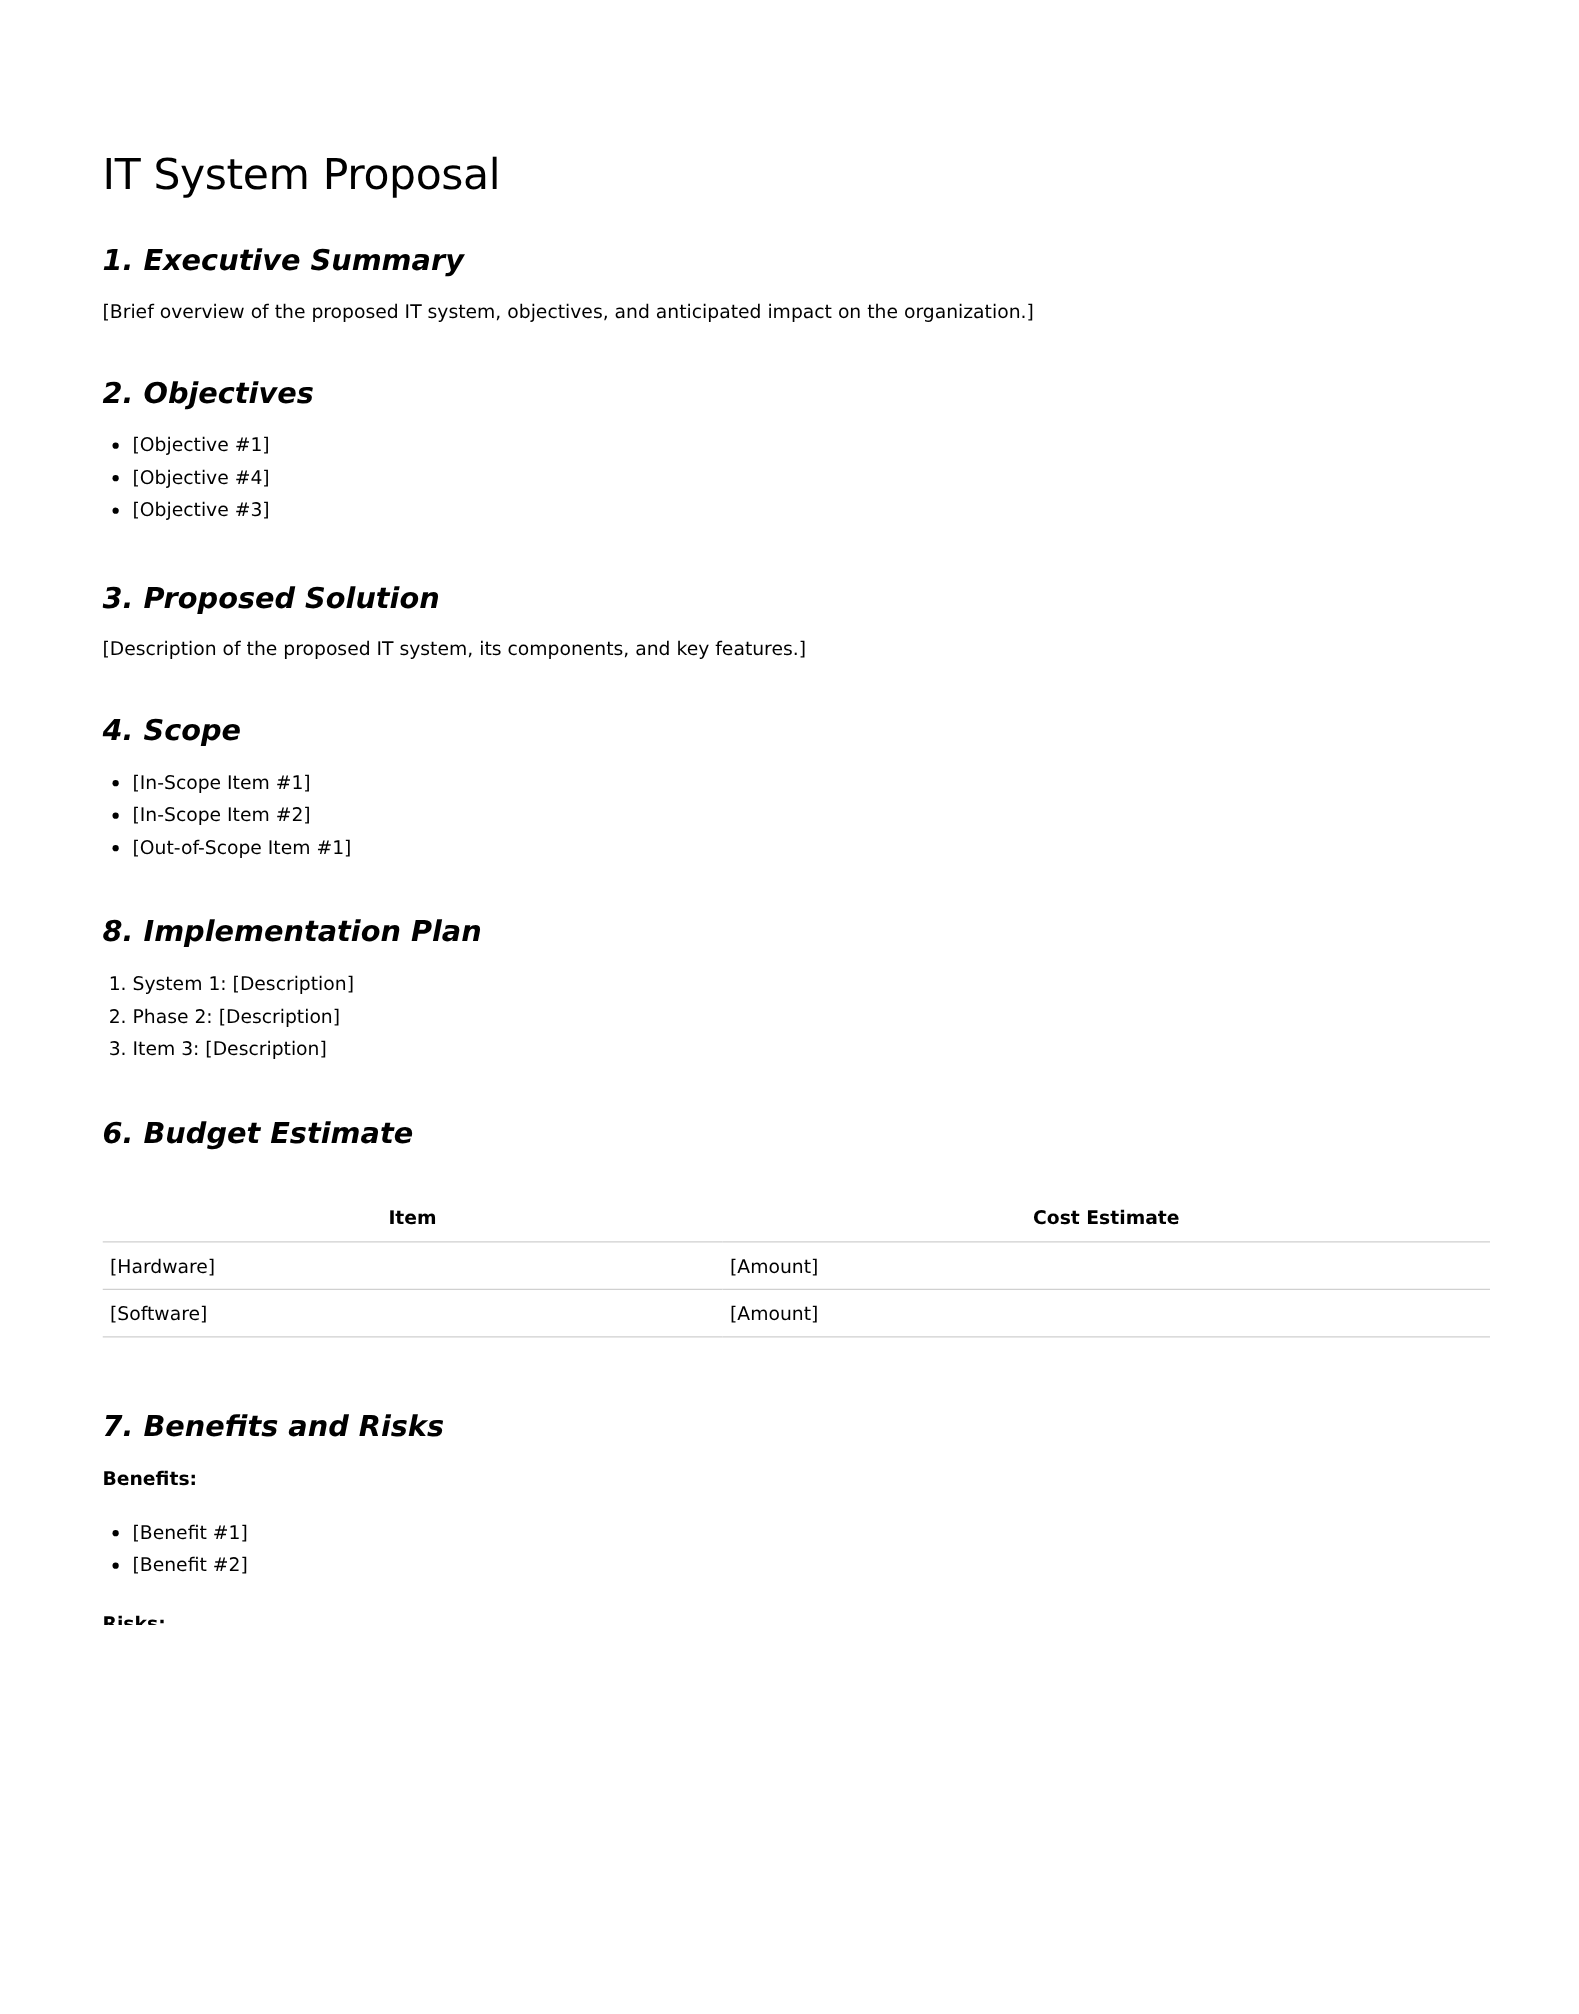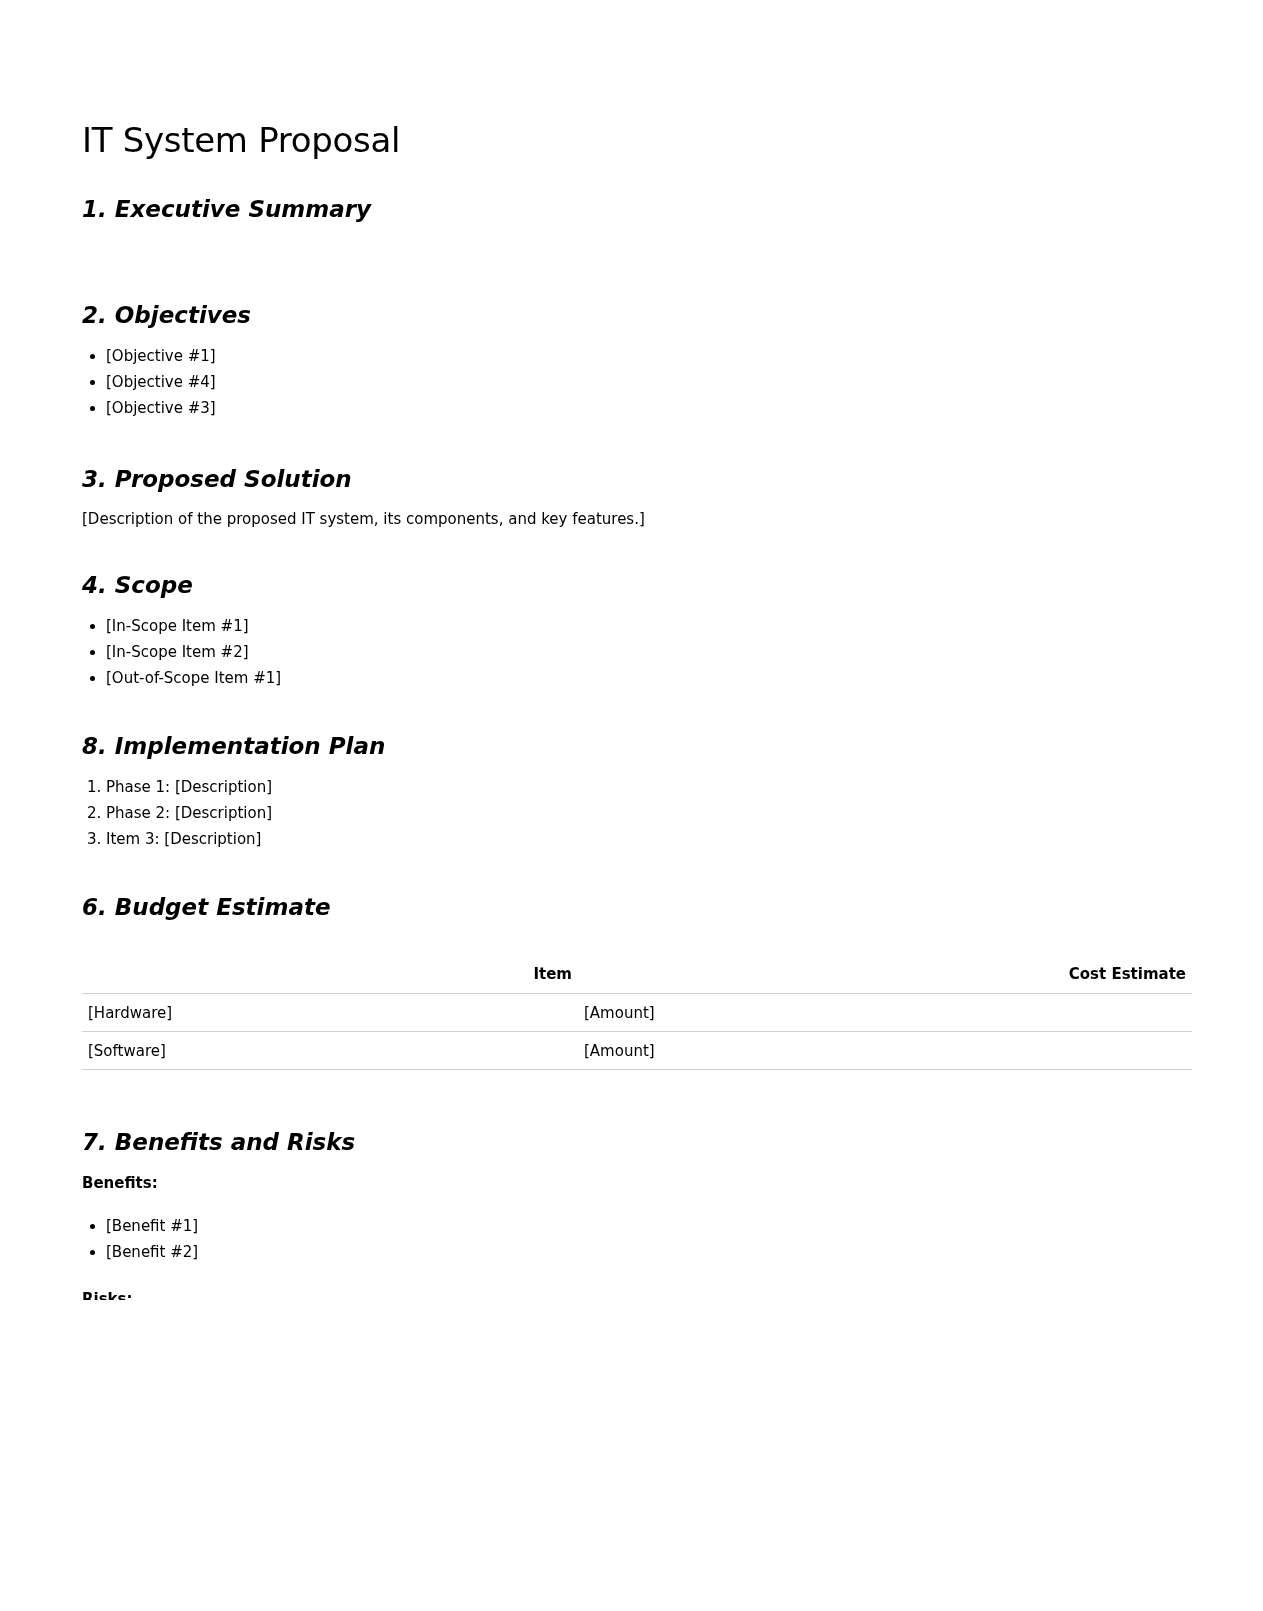--- a/index.html
+++ b/index.html
@@ -6,53 +6,54 @@
   body { width: 1263px; height: 1611px; position: relative; overflow: hidden;
          font-family: "DejaVu Sans", "Liberation Sans", sans-serif; color: #000; }
   .page { position: absolute; left: 82px; top: 0; width: 1110px; height: 1300px; overflow: hidden; }
   h1 { font-size: 34px; font-weight: 500; margin: 0; position: absolute; top: 120px; letter-spacing: -0.3px; }
   h2 { font-size: 23px; font-weight: 600; margin: 0; position: absolute; font-style: italic; }
   p.body { font-size: 15px; margin: 0; position: absolute; }
   ul, ol { margin: 0; padding-left: 24px; position: absolute; font-size: 15px; }
   ul li, ol li { line-height: 26px; }
   ul { list-style: disc; }
   table { position: absolute; top: 955px; left: 0; width: 1110px; border-collapse: collapse; font-size: 15px; }
-  th { text-align: right; font-weight: 600; padding: 0 6px; height: 38px; border-bottom: 1px solid #d0d0d0; }
+  th { text-align: center; font-weight: 600; padding: 0 6px; height: 38px; border-bottom: 1px solid #d0d0d0; }
   td { padding: 0 6px; height: 37px; border-bottom: 1px solid #d0d0d0; }
   th.c1, td.c1 { width: 484px; }
   .bold-label { font-size: 15px; font-weight: 700; margin: 0; position: absolute; }
 </style>
 </head>
 <body>
 
 <div class="page">
   <h1>IT System Proposal</h1>
 
   <h2 style="top:196px">1. Executive Summary</h2>
+  <p class="body" style="top:240px">[Brief overview of the proposed IT system, objectives, and anticipated impact on the organization.]</p>
 
   <h2 style="top:302px">2. Objectives</h2>
   <ul style="top:343px">
     <li>[Objective #1]</li>
     <li>[Objective #4]</li>
     <li>[Objective #3]</li>
   </ul>
 
   <h2 style="top:466px">3. Proposed Solution</h2>
   <p class="body" style="top:510px">[Description of the proposed IT system, its components, and key features.]</p>
 
   <h2 style="top:572px">4. Scope</h2>
   <ul style="top:613px">
     <li>[In-Scope Item #1]</li>
     <li>[In-Scope Item #2]</li>
     <li>[Out-of-Scope Item #1]</li>
   </ul>
 
   <h2 style="top:733px">8. Implementation Plan</h2>
   <ol style="top:774px">
-    <li>Phase 1: [Description]</li>
+    <li>System 1: [Description]</li>
     <li>Phase 2: [Description]</li>
     <li>Item 3: [Description]</li>
   </ol>
 
   <h2 style="top:894px">6. Budget Estimate</h2>
   <table>
     <thead>
       <tr>
         <th class="c1">Item</th>
         <th>Cost Estimate</th>

